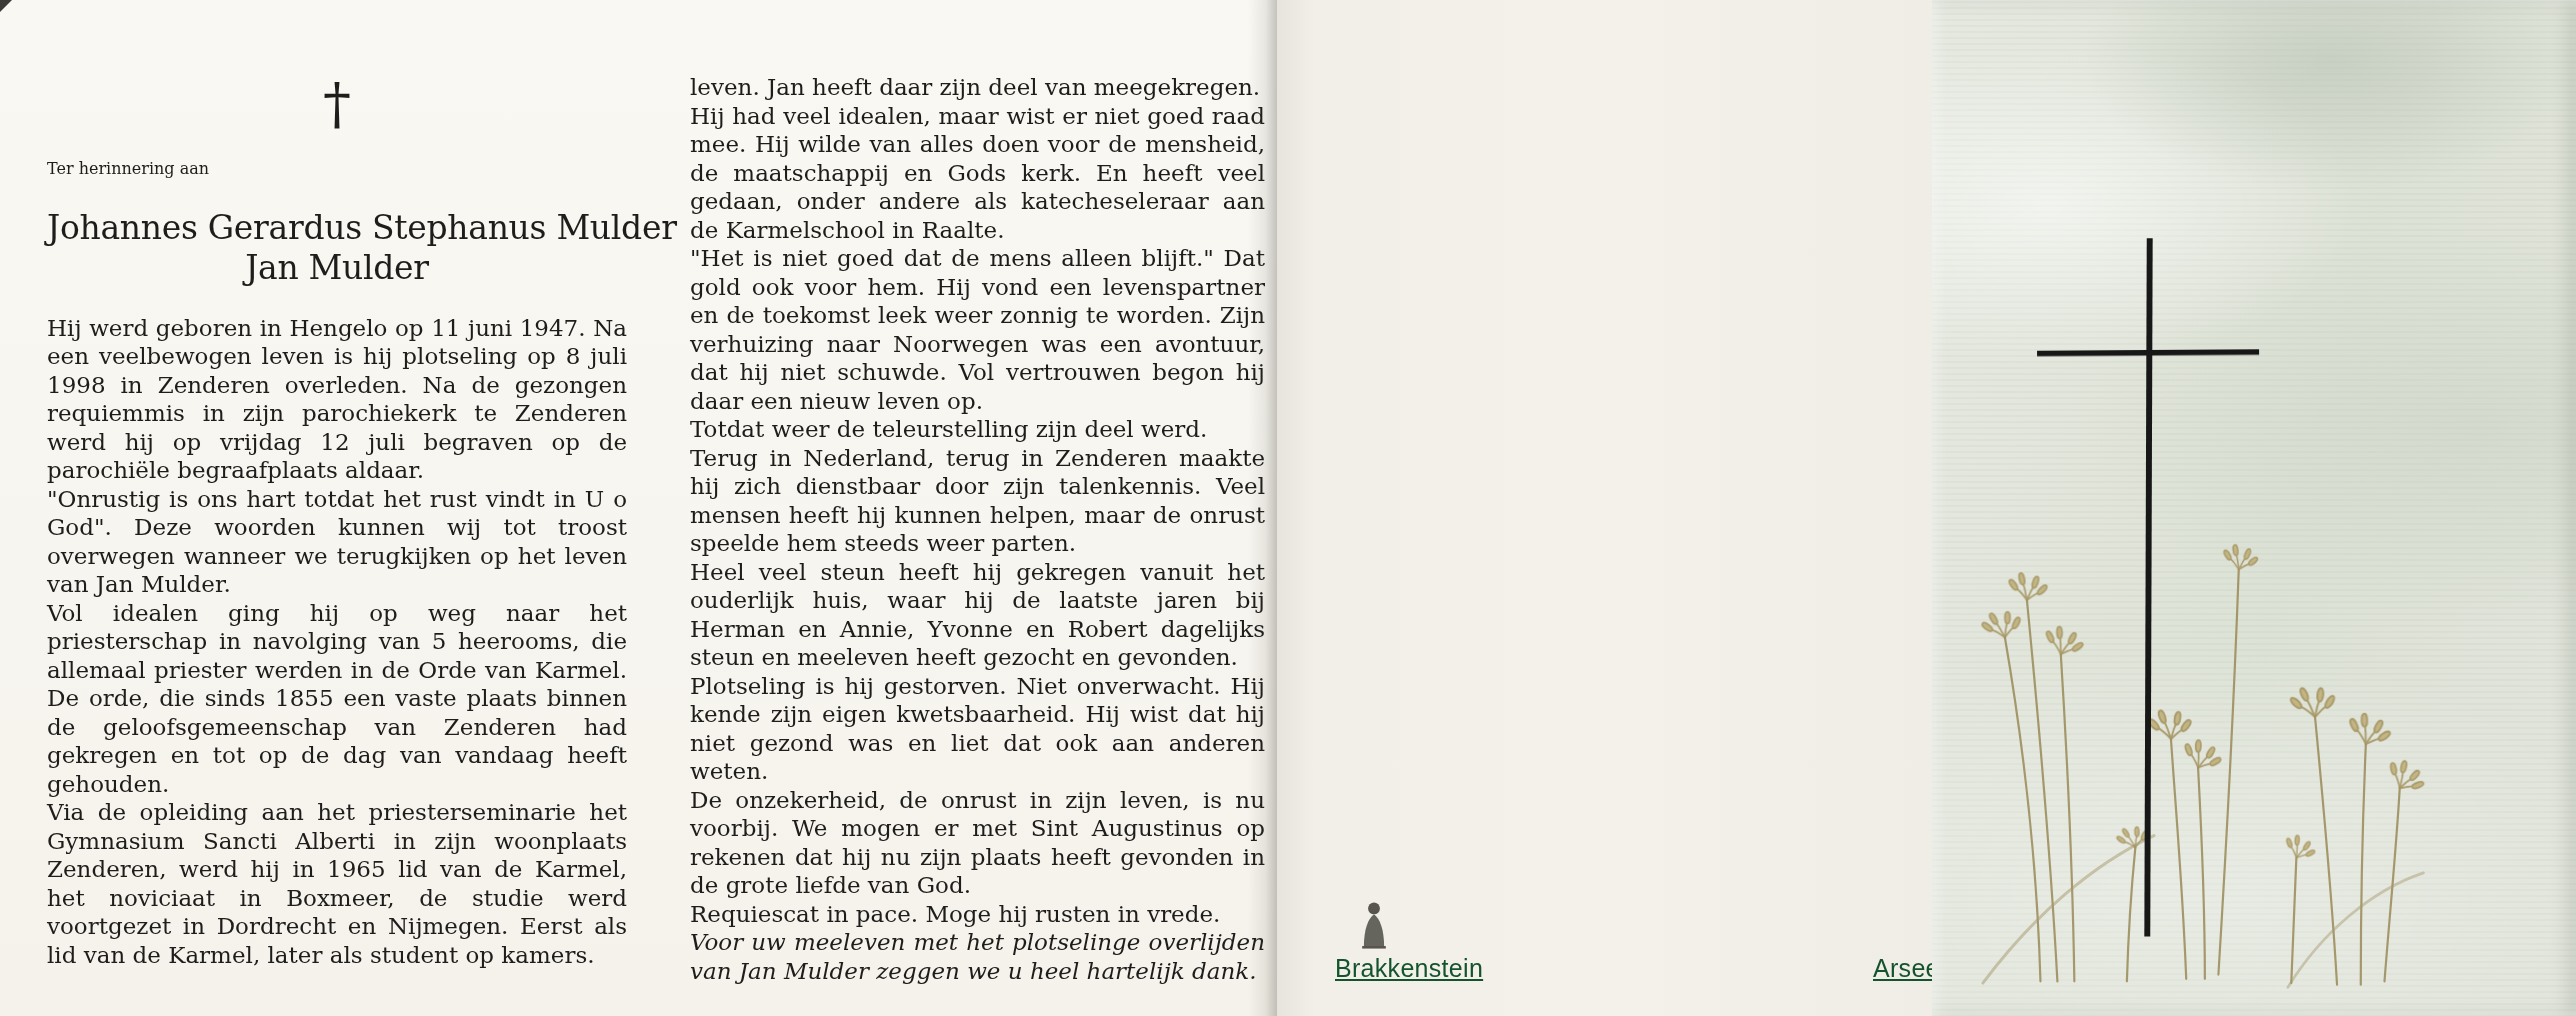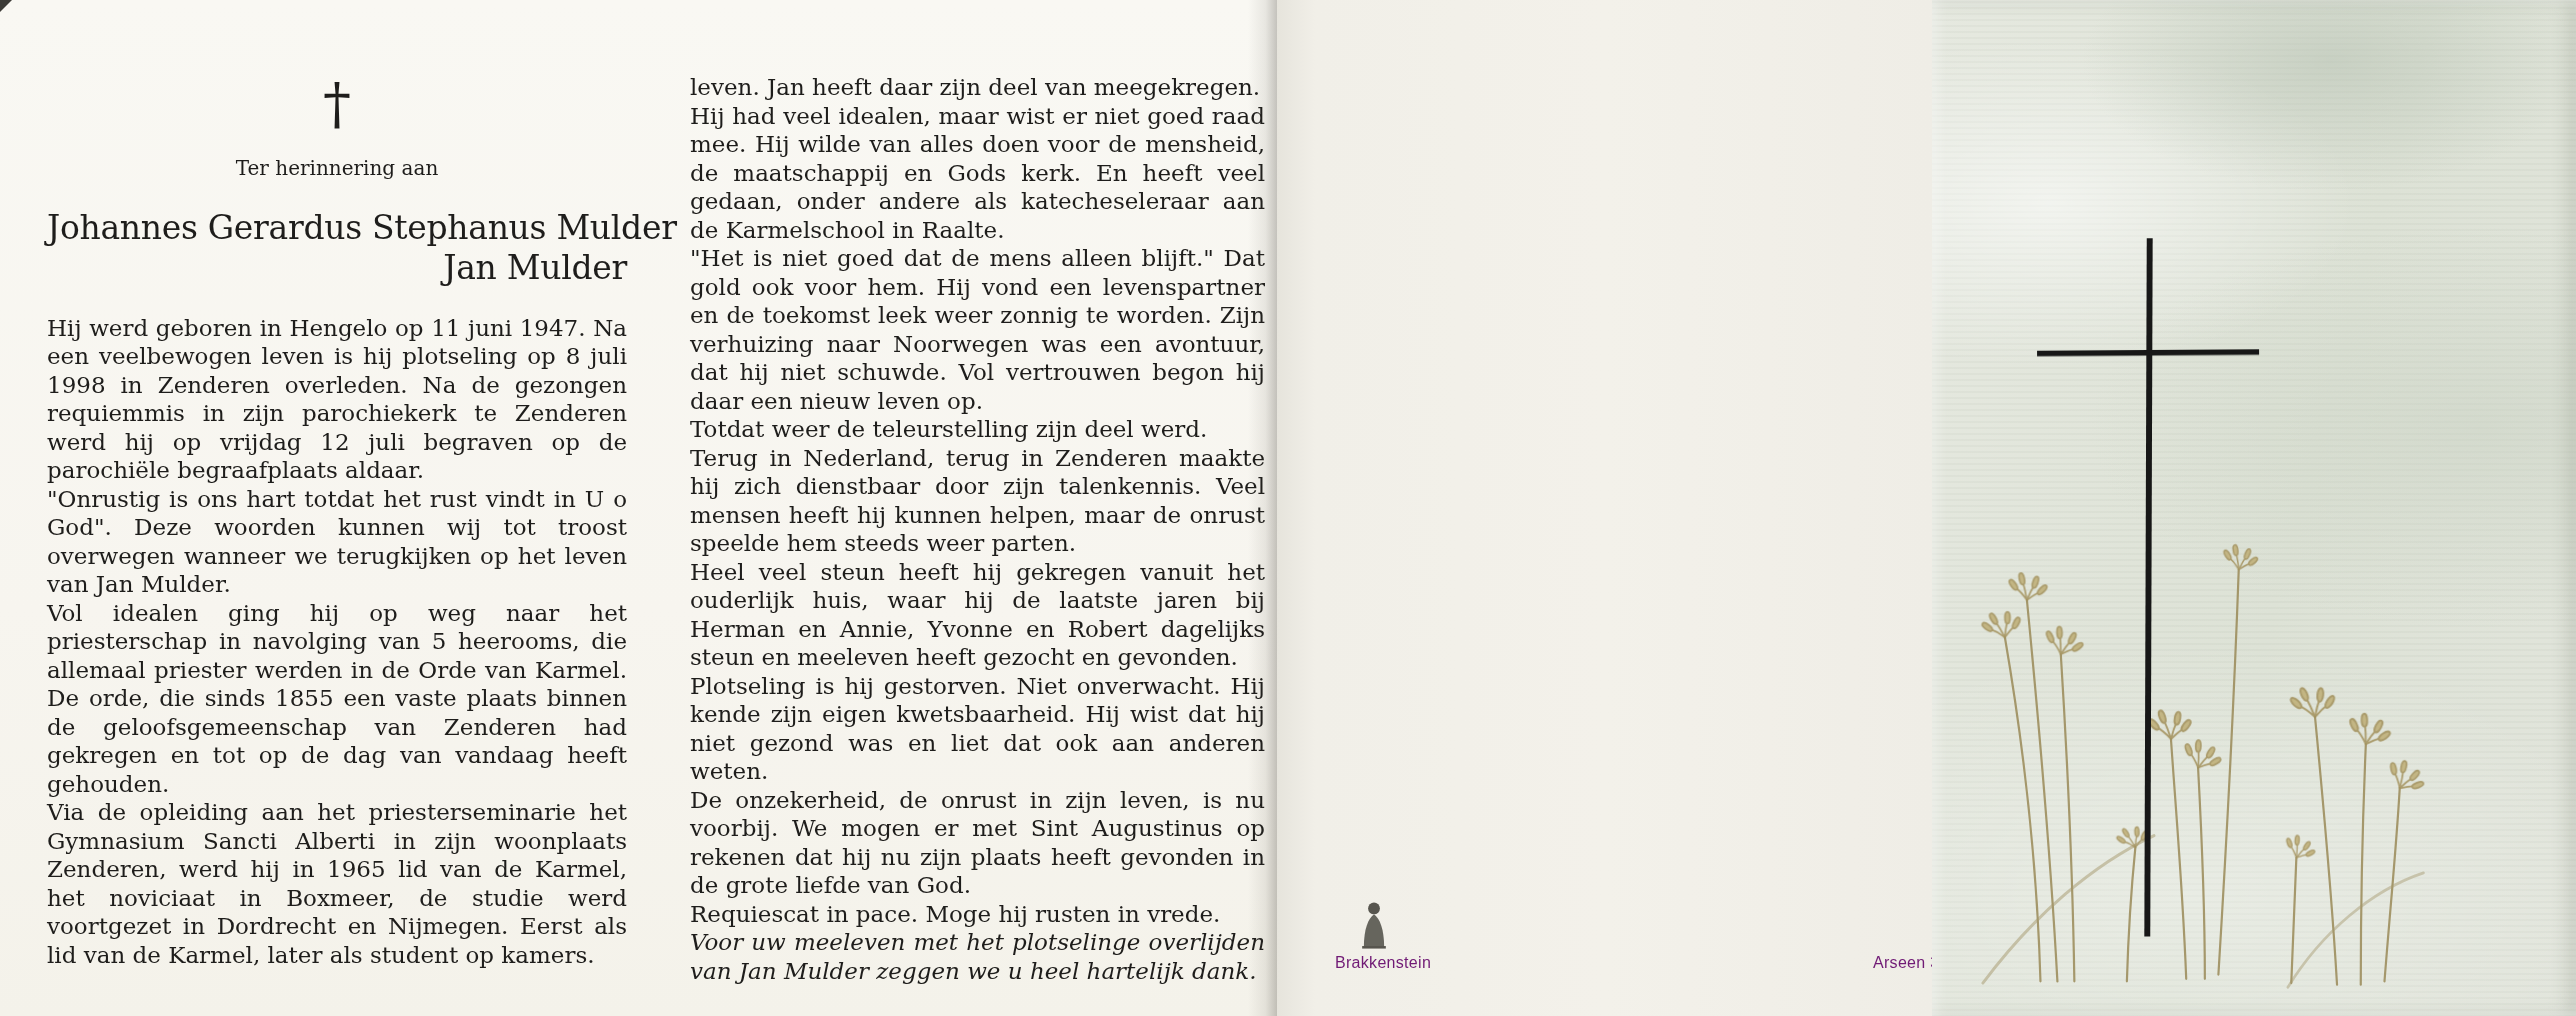--- a/index.html
+++ b/index.html
@@ -35,30 +35,30 @@
   }
   .corner-tl{
     position:absolute;left:0;top:0;width:0;height:0;
     border-top:12.7px solid #3c3b37;border-right:12.7px solid transparent;
   }
   
   .col{position:absolute;text-align:justify;font-size:23px;line-height:28.5px;}
   .col-1{left:47px;top:76px;width:580px;}
   .col-2{left:690px;top:73px;width:575px;}
   .cross-glyph{text-align:center;font-size:56px;line-height:56px;margin:0 0 22px;font-weight:400;}
-  .intro{text-align:center;font-size:20px;line-height:29px;margin:0 0 25.4px;}
-  .names{text-align:right;font-size:33px;line-height:40px;letter-spacing:-0.3px;margin:0 0 25.4px;white-space:nowrap;}
+  .intro{text-align:left;font-size:16px;line-height:29px;margin:0 0 25.4px;}
+  .names{text-align:center;font-size:33px;line-height:40px;letter-spacing:-0.3px;margin:0 0 25.4px;white-space:nowrap;}
   .col p{margin:0;}
   .gap-above{margin-top:28px;}
   .ack{margin-top:25.4px;font-style:italic;}
   
   .publisher-mark{position:absolute;left:1357px;top:900px;width:34px;height:49px;}
   .footer-label{
     position:absolute;font-family:"Liberation Sans","DejaVu Sans",sans-serif;
-    font-size:16px;color:#701a75;letter-spacing:0.3px;
+    font-size:25px;color:#14532d;letter-spacing:0.3px;text-decoration:underline;
   }
   .publisher-label{left:1335px;top:954px;}
   .series-label{left:1844px;top:954px;margin-left:29px;}
   
   .art{position:absolute;left:0;top:0;width:644px;height:1017px;}
 </style>
 </head>
 <body>
 
 <div class="scan">

